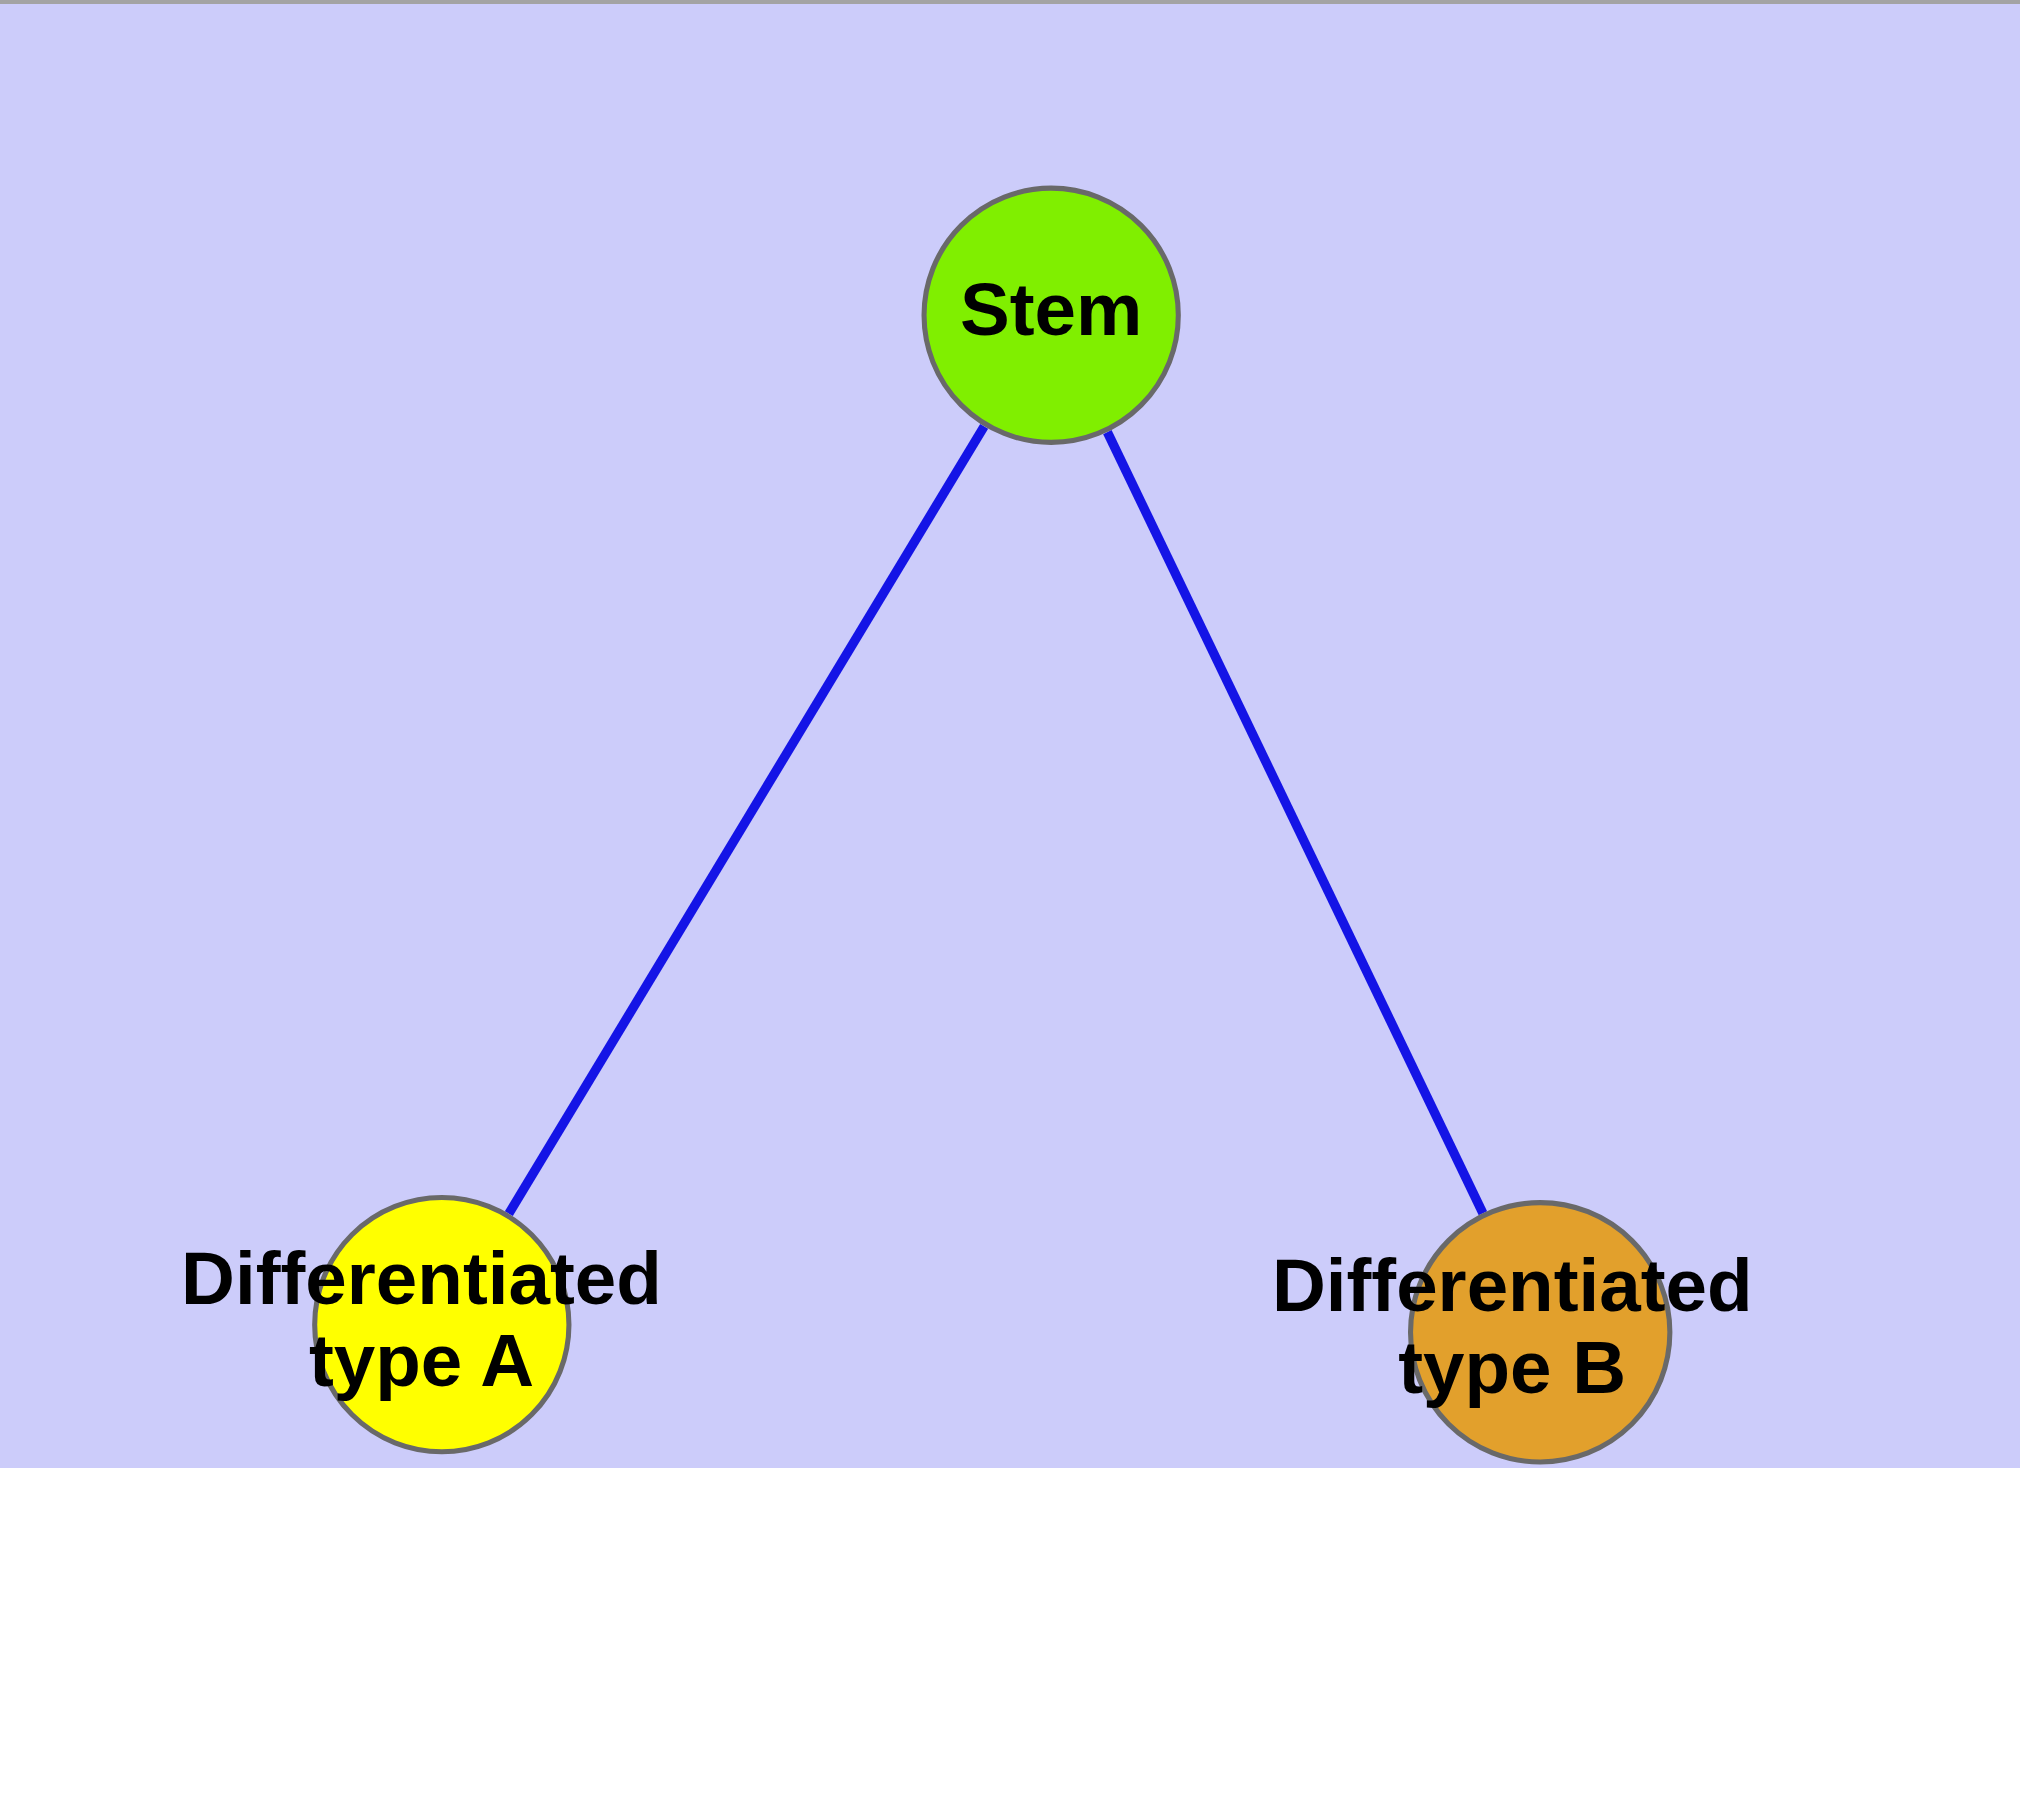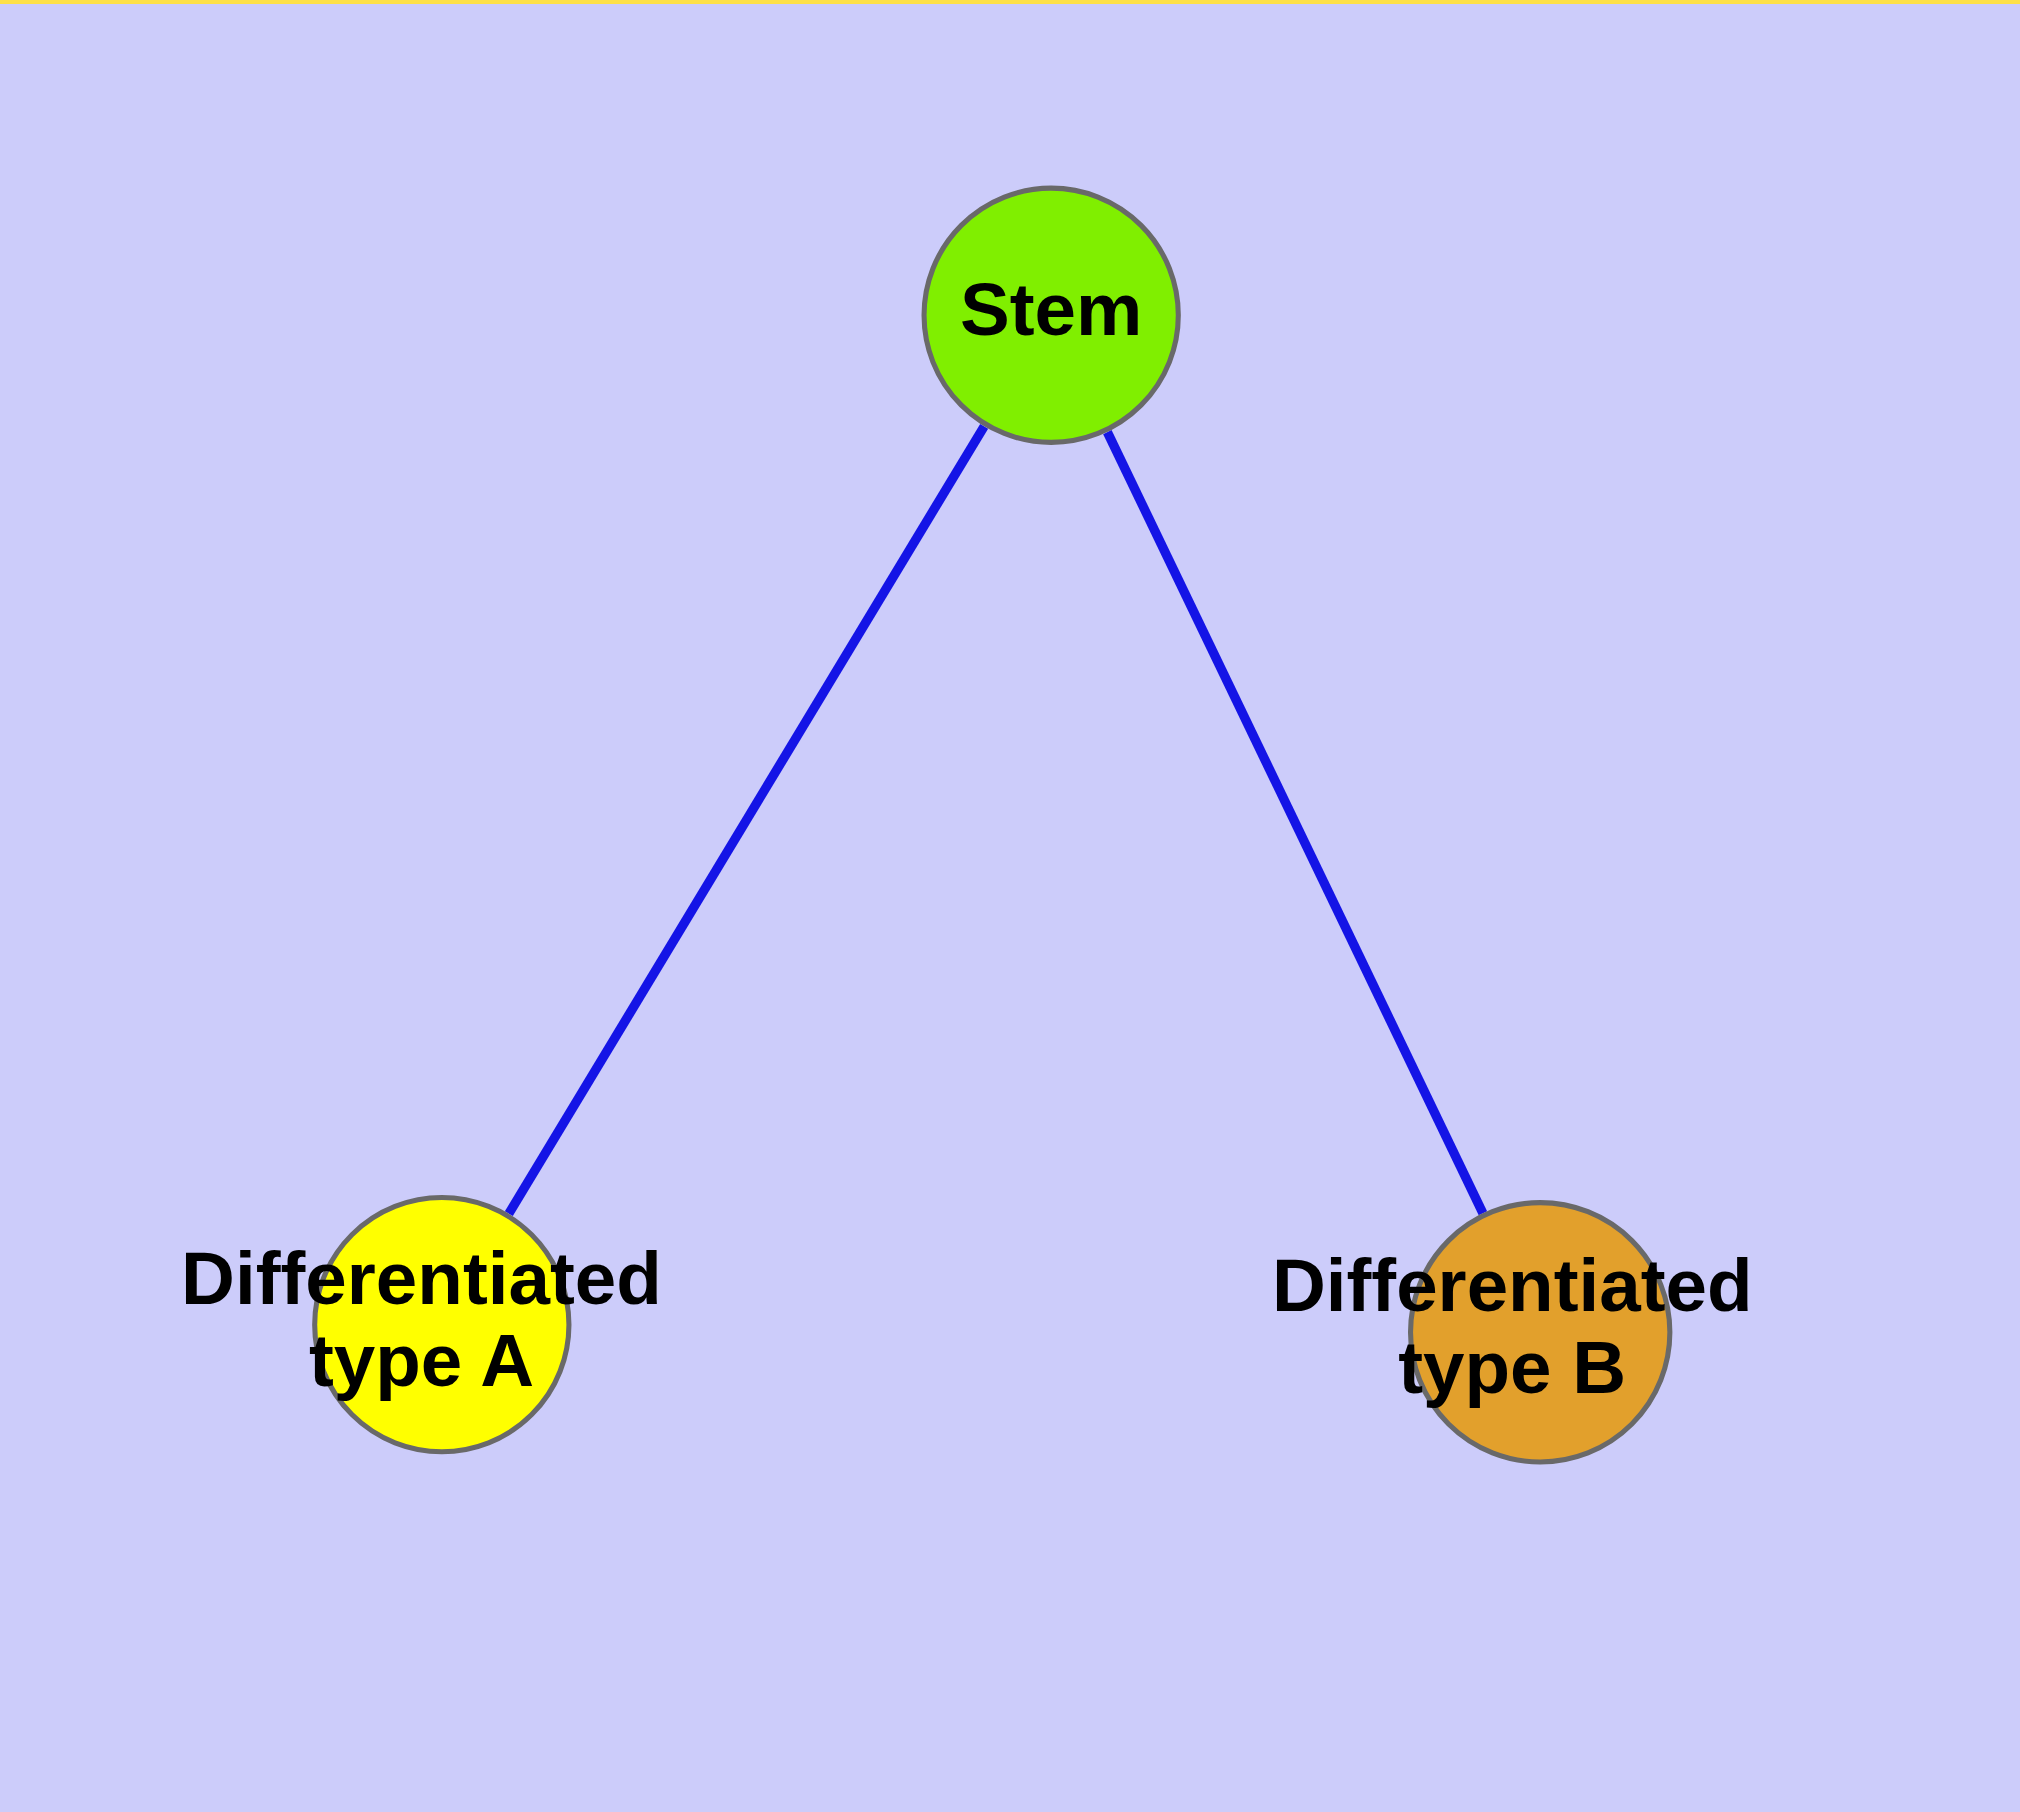--- a/index.html
+++ b/index.html
@@ -3,22 +3,22 @@
 <meta charset="utf-8">
 <style>
   html, body {
     margin: 0;
     padding: 0;
     background: #ffffff;
   }
   #canvas {
     position: relative;
     width: 2021px;
-    height: 1812px;
-    background: #fde047;
+    height: 1468px;
+    background: #a3a3a3;
     overflow: hidden;
     font-family: "Liberation Sans", sans-serif;
   }
   #plot-area {
     position: absolute;
     left: 0;
     top: 4.2px;
     width: 2021px;
     height: 1808px;
     background: #ccccfa;

